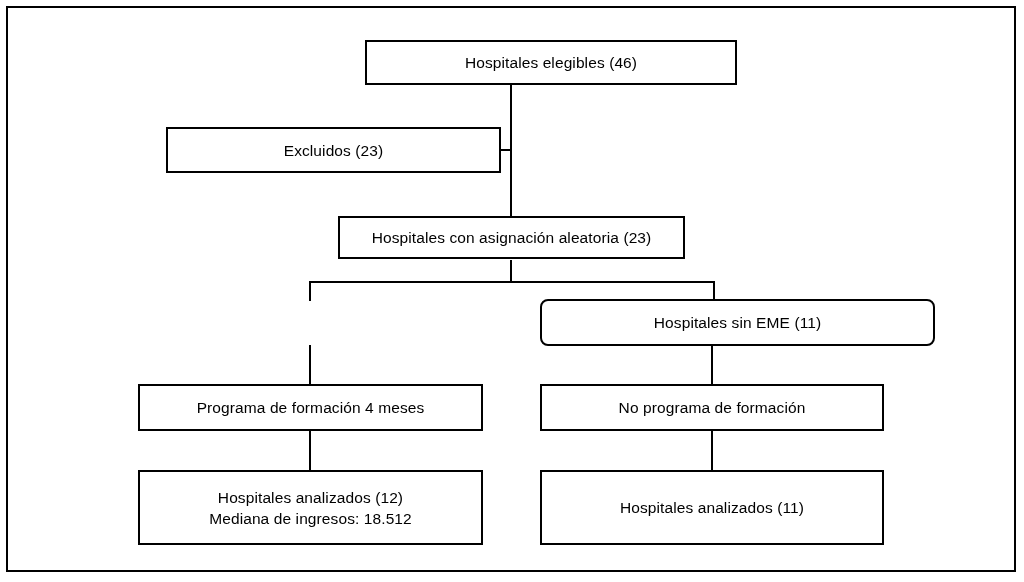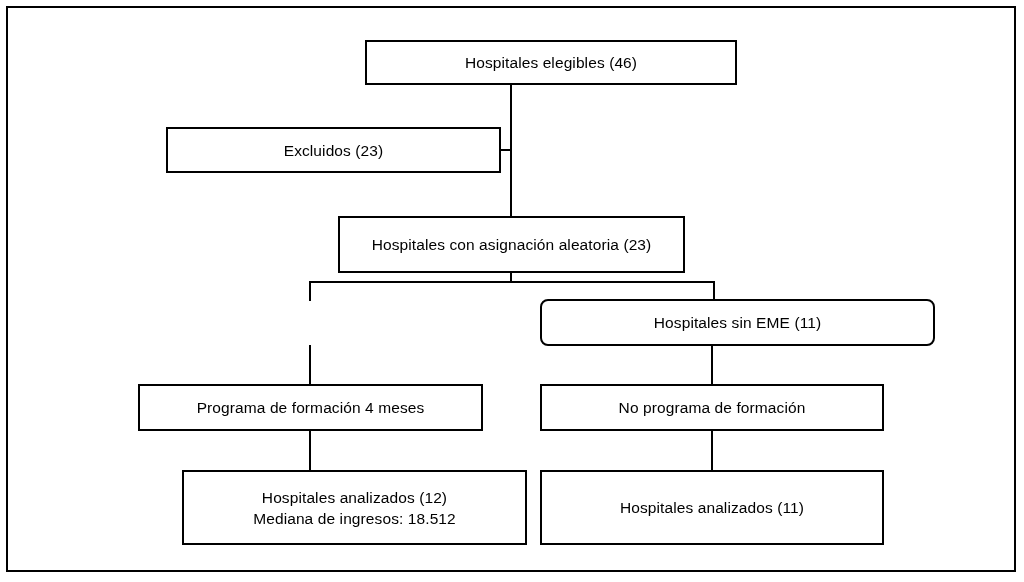--- a/index.html
+++ b/index.html
@@ -75,38 +75,38 @@
   <div class="conn vline" style="left:711px; top:430px; height:41px;"></div>
 
   <div class="node" style="left:325px; top:40px; width:372px; height:45px;margin-left:40px;">
     <span class="ln">Hospitales elegibles (46)</span>
   </div>
 
   <div class="node" style="left:138px; top:127px; width:335px; height:46px;margin-left:28px;">
     <span class="ln">Excluidos (23)</span>
   </div>
 
-  <div class="node" style="left:338px; top:216px; width:347px; height:57px;">
+  <div class="node" style="left:338px; top:216px; width:347px; height:43px;">
     <span class="ln">Hospitales con asignación aleatoria (23)</span>
   </div>
 
 
   <div class="node" style="left:540px; top:299px; width:395px; height:47px;border-radius:8px;">
     <span class="ln">Hospitales sin EME (11)</span>
   </div>
 
   <div class="node" style="left:138px; top:384px; width:345px; height:47px;">
     <span class="ln">Programa de formación 4 meses</span>
   </div>
 
   <div class="node" style="left:540px; top:384px; width:344px; height:47px;">
     <span class="ln">No programa de formación</span>
   </div>
 
-  <div class="node" style="left:138px; top:470px; width:345px; height:75px;margin-left:44px;">
+  <div class="node" style="left:138px; top:470px; width:345px; height:75px;">
     <span class="ln">Hospitales analizados (12)</span>
     <span class="ln">Mediana de ingresos: 18.512</span>
   </div>
 
   <div class="node" style="left:540px; top:470px; width:344px; height:75px;">
     <span class="ln">Hospitales analizados (11)</span>
   </div>
 </div>
 
 </body></html>

